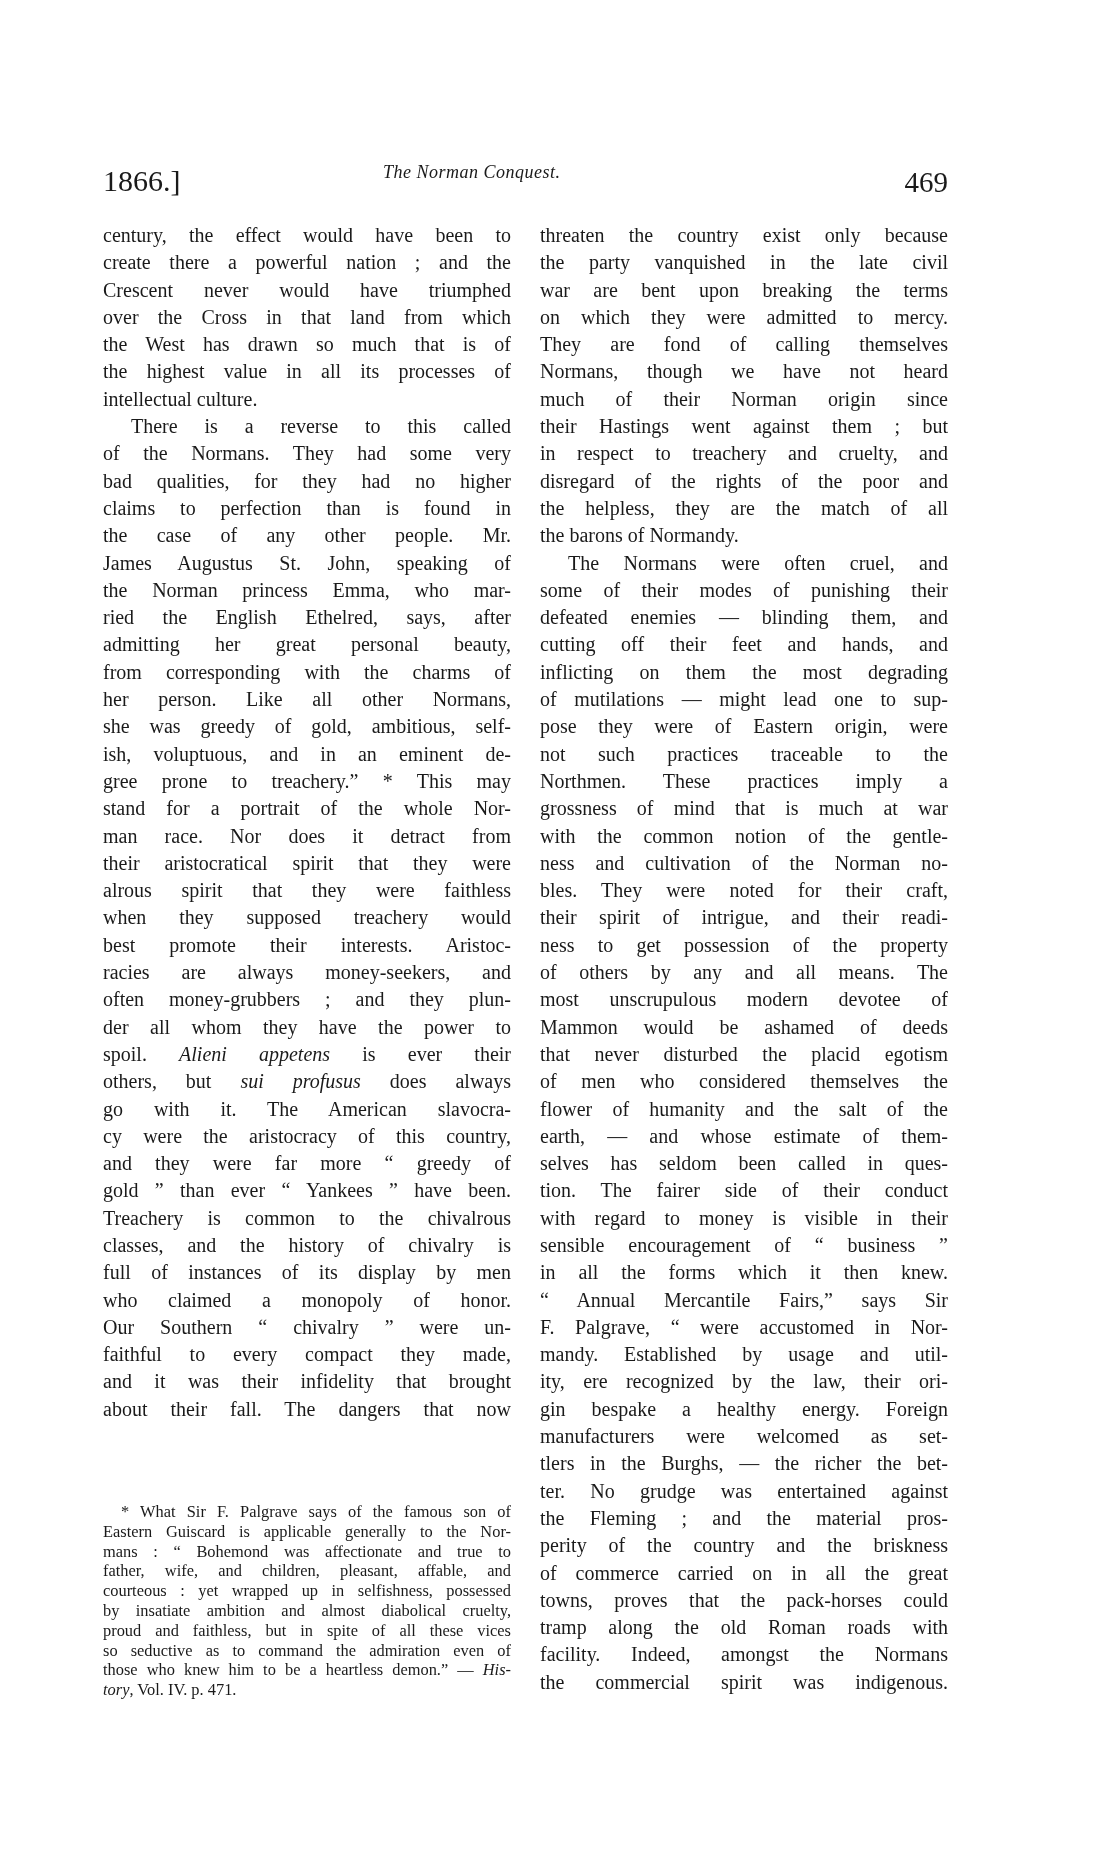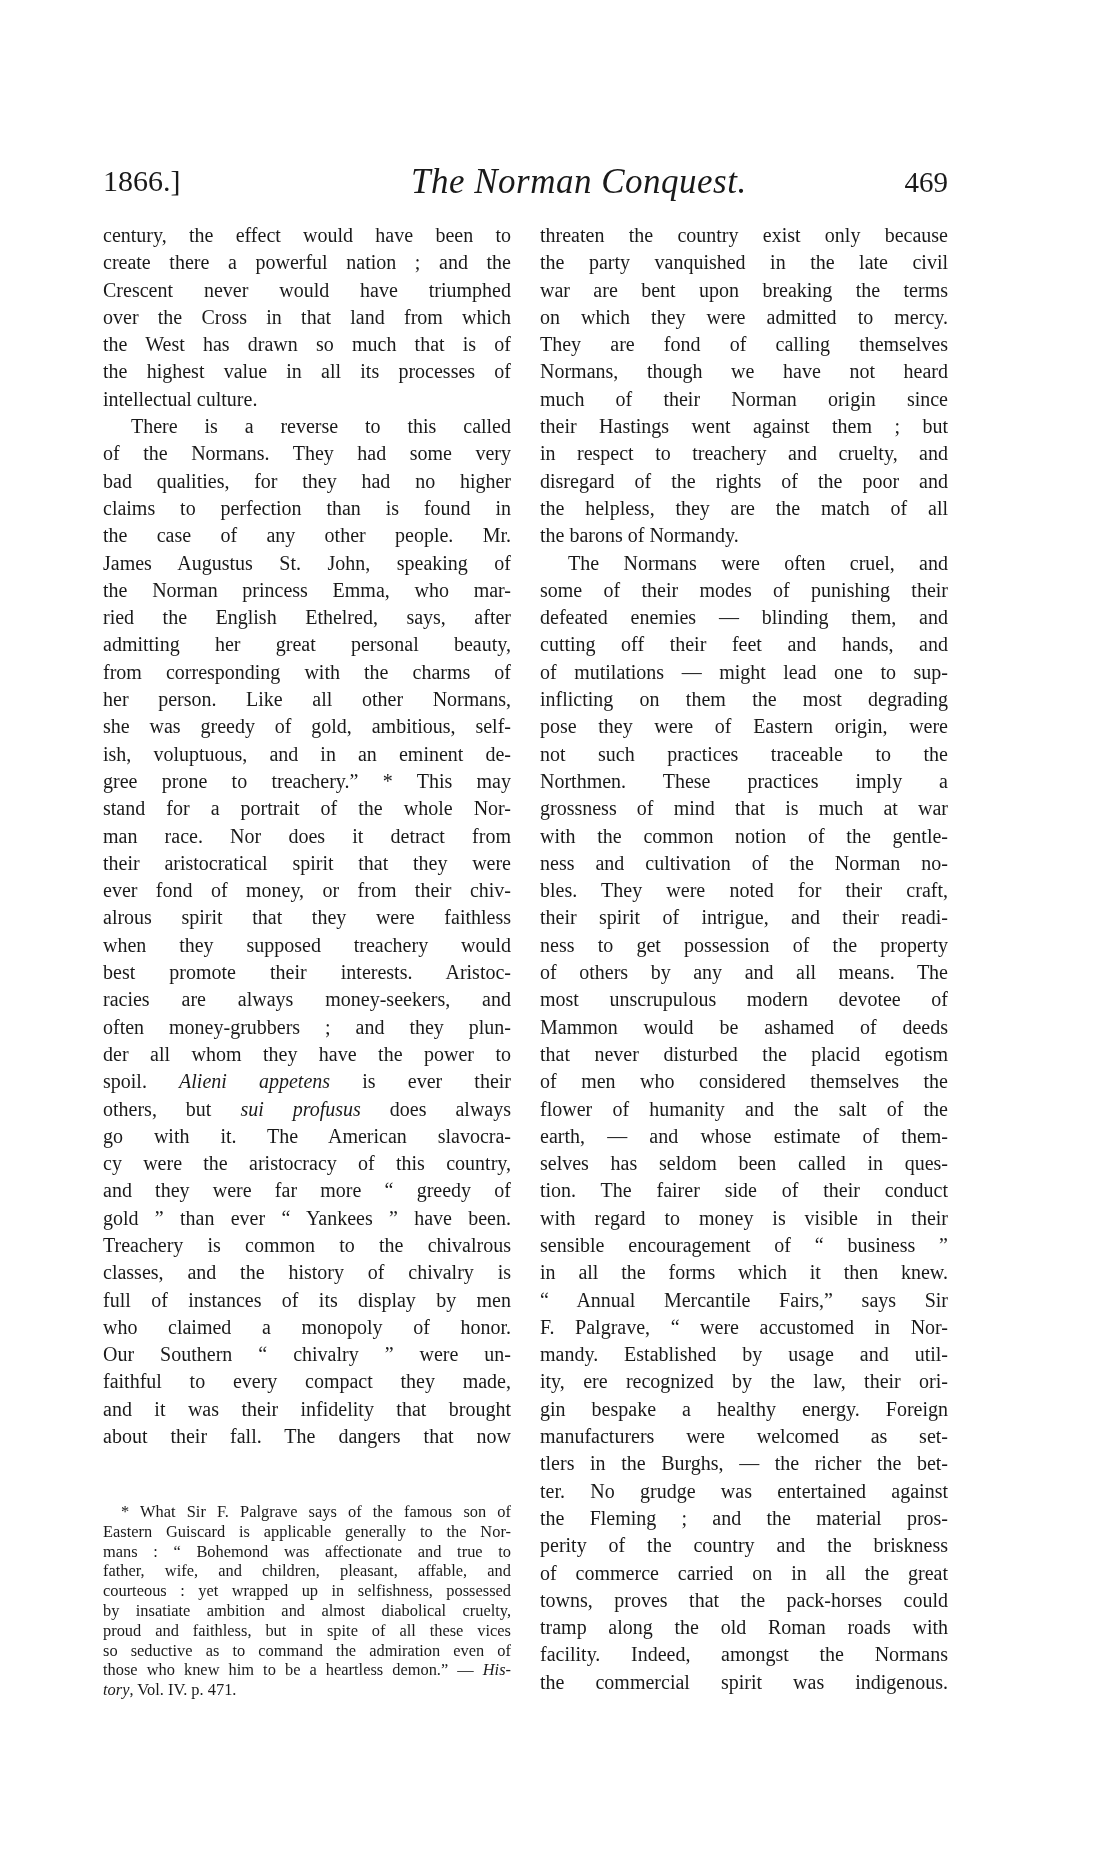--- a/index.html
+++ b/index.html
@@ -2,21 +2,21 @@
 <html><head>
 <meta charset="utf-8">
 <style>
   html, body { margin: 0; padding: 0; background: #ffffff; }
   body {
     width: 1112px; height: 1850px; position: relative; overflow: hidden;
     font-family: "Liberation Serif", "DejaVu Serif", serif; color: #1a1a1a;
   }
   .page-header { position: absolute; top: 162px; left: 103px; width: 845px; height: 34px; }
   .hdr-year { position: absolute; left: 0; top: 2px; font-size: 30px; }
-  .hdr-title { position: absolute; left: 280px; top: 0; font-size: 35px; font-style: italic; letter-spacing: 0.5px; margin-left: 28px; }
+  .hdr-title { position: absolute; left: 280px; top: 0; font-size: 18px; font-style: italic; letter-spacing: 0.5px; }
   .hdr-page { position: absolute; right: 0; top: 4px; font-size: 29px; }
 
   .col { position: absolute; top: 222px; font-size: 20px; line-height: 27.3px; }
   .col-left { left: 103px; width: 408px; }
   .col-right { left: 540px; width: 408px; }
   .line { display: block; white-space: nowrap; text-align: justify; text-align-last: justify; height: 27.3px; }
   .line.last { text-align-last: left; }
   .line.indent { padding-left: 28px; }
 
   .footnote { position: absolute; left: 103px; top: 1468px; width: 408px; font-size: 16.4px; line-height: 19.8px; }
@@ -51,21 +51,20 @@
   <span class="line">ried the English Ethelred, says, after</span>
   <span class="line">admitting her great personal beauty,</span>
   <span class="line">from corresponding with the charms of</span>
   <span class="line">her person.  Like all other Normans,</span>
   <span class="line">she was greedy of gold, ambitious, self-</span>
   <span class="line">ish, voluptuous, and in an eminent de-</span>
   <span class="line">gree prone to treachery.” *  This may</span>
   <span class="line">stand for a portrait of the whole Nor-</span>
   <span class="line">man race.  Nor does it detract from</span>
   <span class="line">their aristocratical spirit that they were</span>
-  <span class="line">ever fond of money, or from their chiv-</span>
   <span class="line">alrous spirit that they were faithless</span>
   <span class="line">when they supposed treachery would</span>
   <span class="line">best promote their interests.  Aristoc-</span>
   <span class="line">racies are always money-seekers, and</span>
   <span class="line">often money-grubbers ; and they plun-</span>
   <span class="line">der all whom they have the power to</span>
   <span class="line"><span>spoil.  </span><i>Alieni appetens</i><span> is ever their</span></span>
   <span class="line"><span>others, but </span><i>sui profusus</i><span> does always</span></span>
   <span class="line">go with it.  The American slavocra-</span>
   <span class="line">cy were the aristocracy of this country,</span>
@@ -104,22 +103,22 @@
   <span class="line">much of their Norman origin since</span>
   <span class="line">their Hastings went against them ; but</span>
   <span class="line">in respect to treachery and cruelty, and</span>
   <span class="line">disregard of the rights of the poor and</span>
   <span class="line">the helpless, they are the match of all</span>
   <span class="line last">the barons of Normandy.</span>
   <span class="line indent">The Normans were often cruel, and</span>
   <span class="line">some of their modes of punishing their</span>
   <span class="line">defeated enemies — blinding them, and</span>
   <span class="line">cutting off their feet and hands, and</span>
+  <span class="line">inflicting on them the most degrading</span>
   <span class="line">of mutilations — might lead one to sup-</span>
-  <span class="line">inflicting on them the most degrading</span>
   <span class="line">pose they were of Eastern origin, were</span>
   <span class="line">not such practices traceable to the</span>
   <span class="line">Northmen.  These practices imply a</span>
   <span class="line">grossness of mind that is much at war</span>
   <span class="line">with the common notion of the gentle-</span>
   <span class="line">ness and cultivation of the Norman no-</span>
   <span class="line">bles.  They were noted for their craft,</span>
   <span class="line">their spirit of intrigue, and their readi-</span>
   <span class="line">ness to get possession of the property</span>
   <span class="line">of others by any and all means.  The</span>

